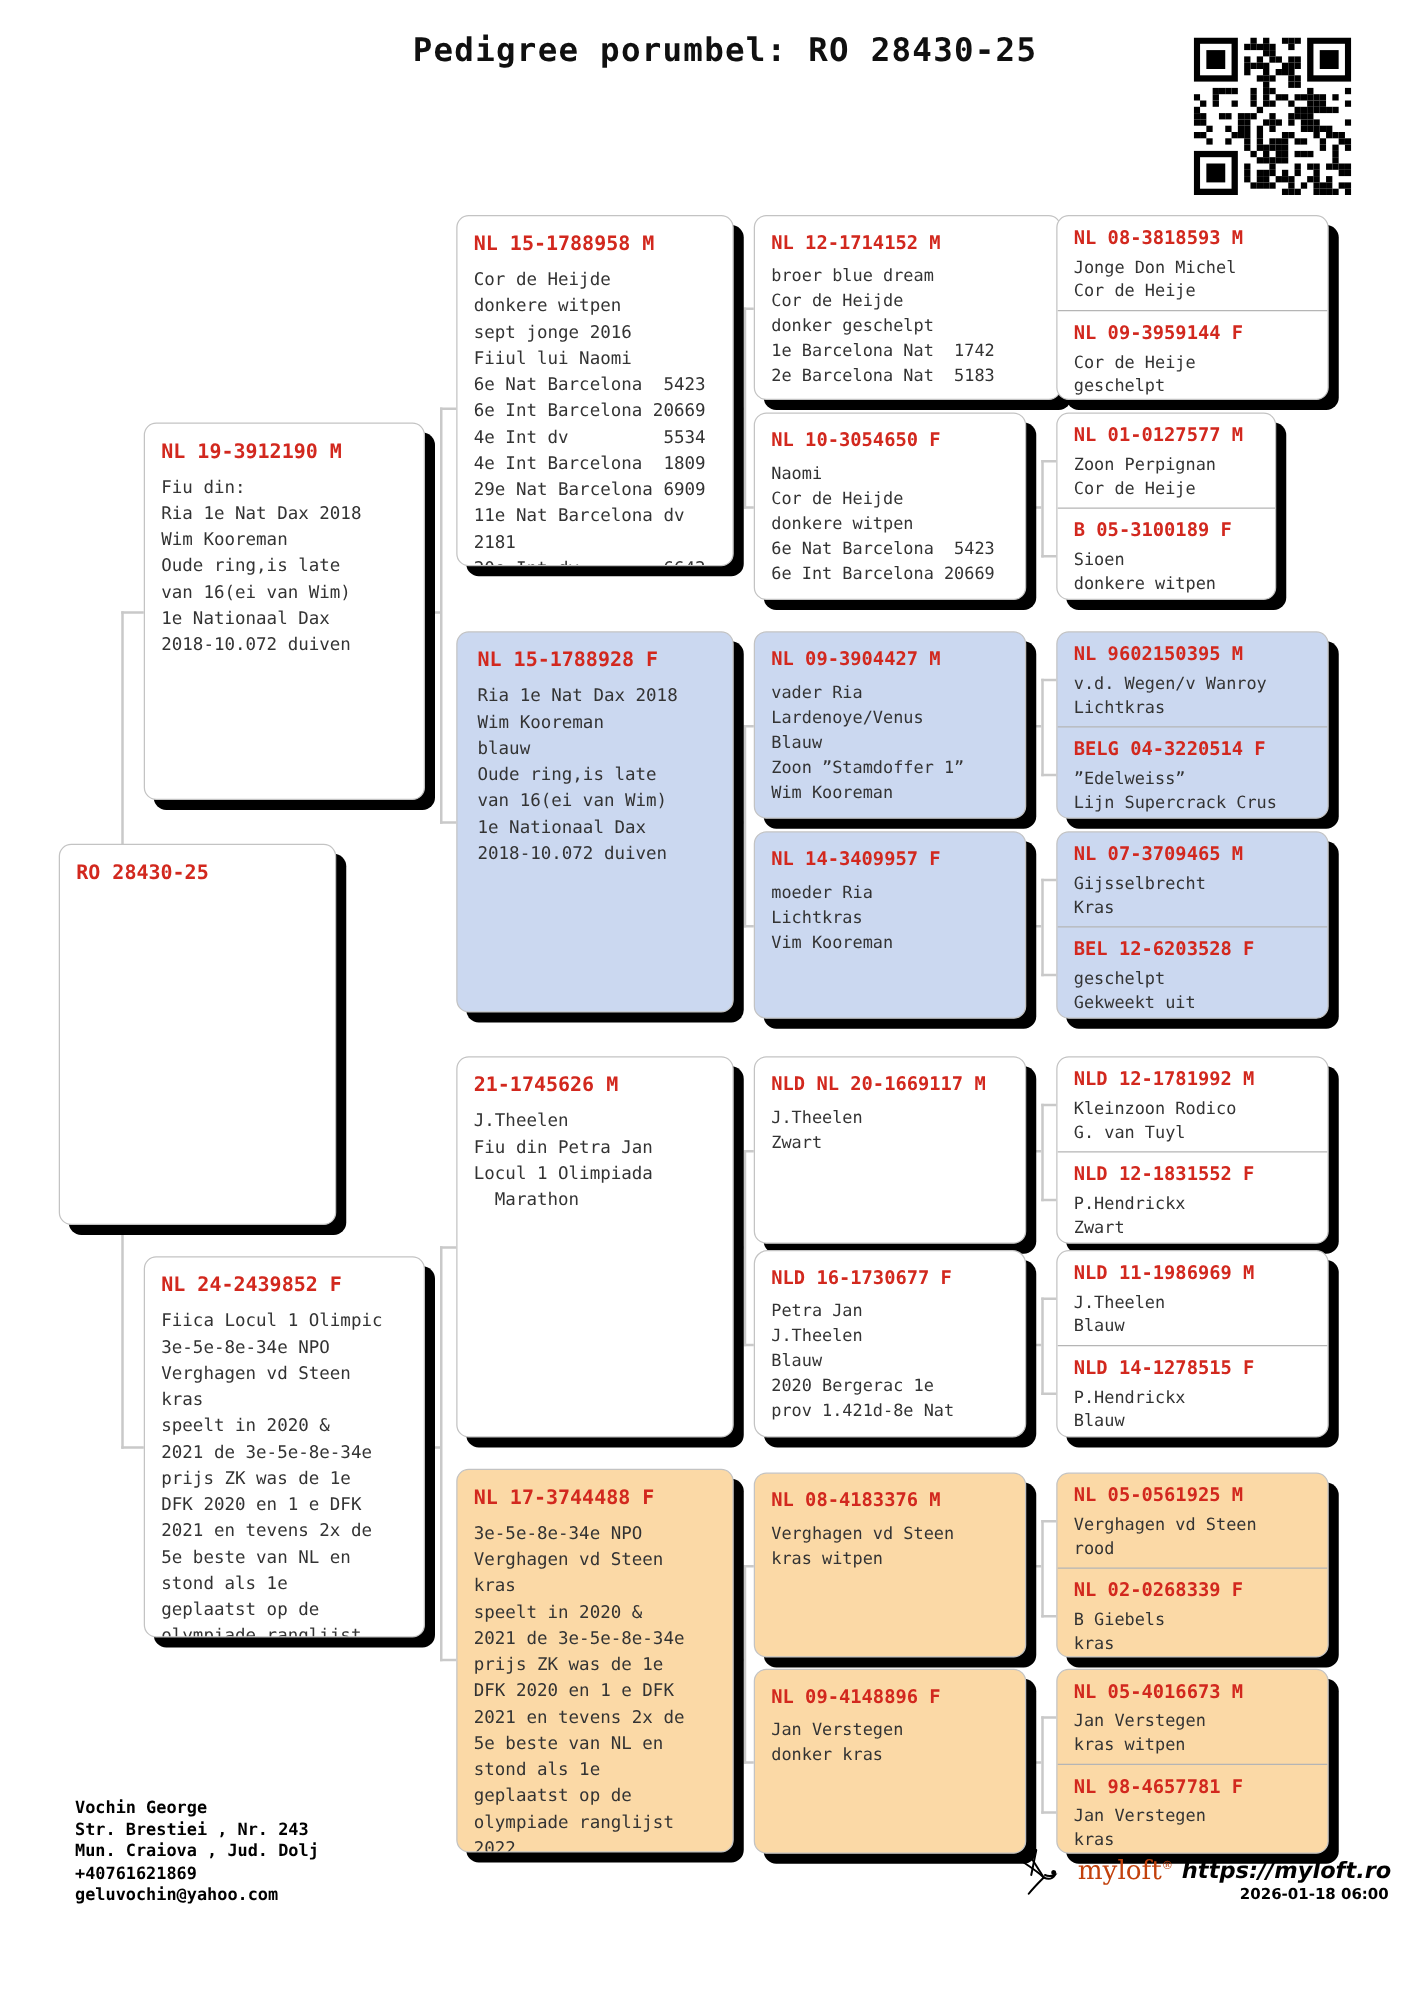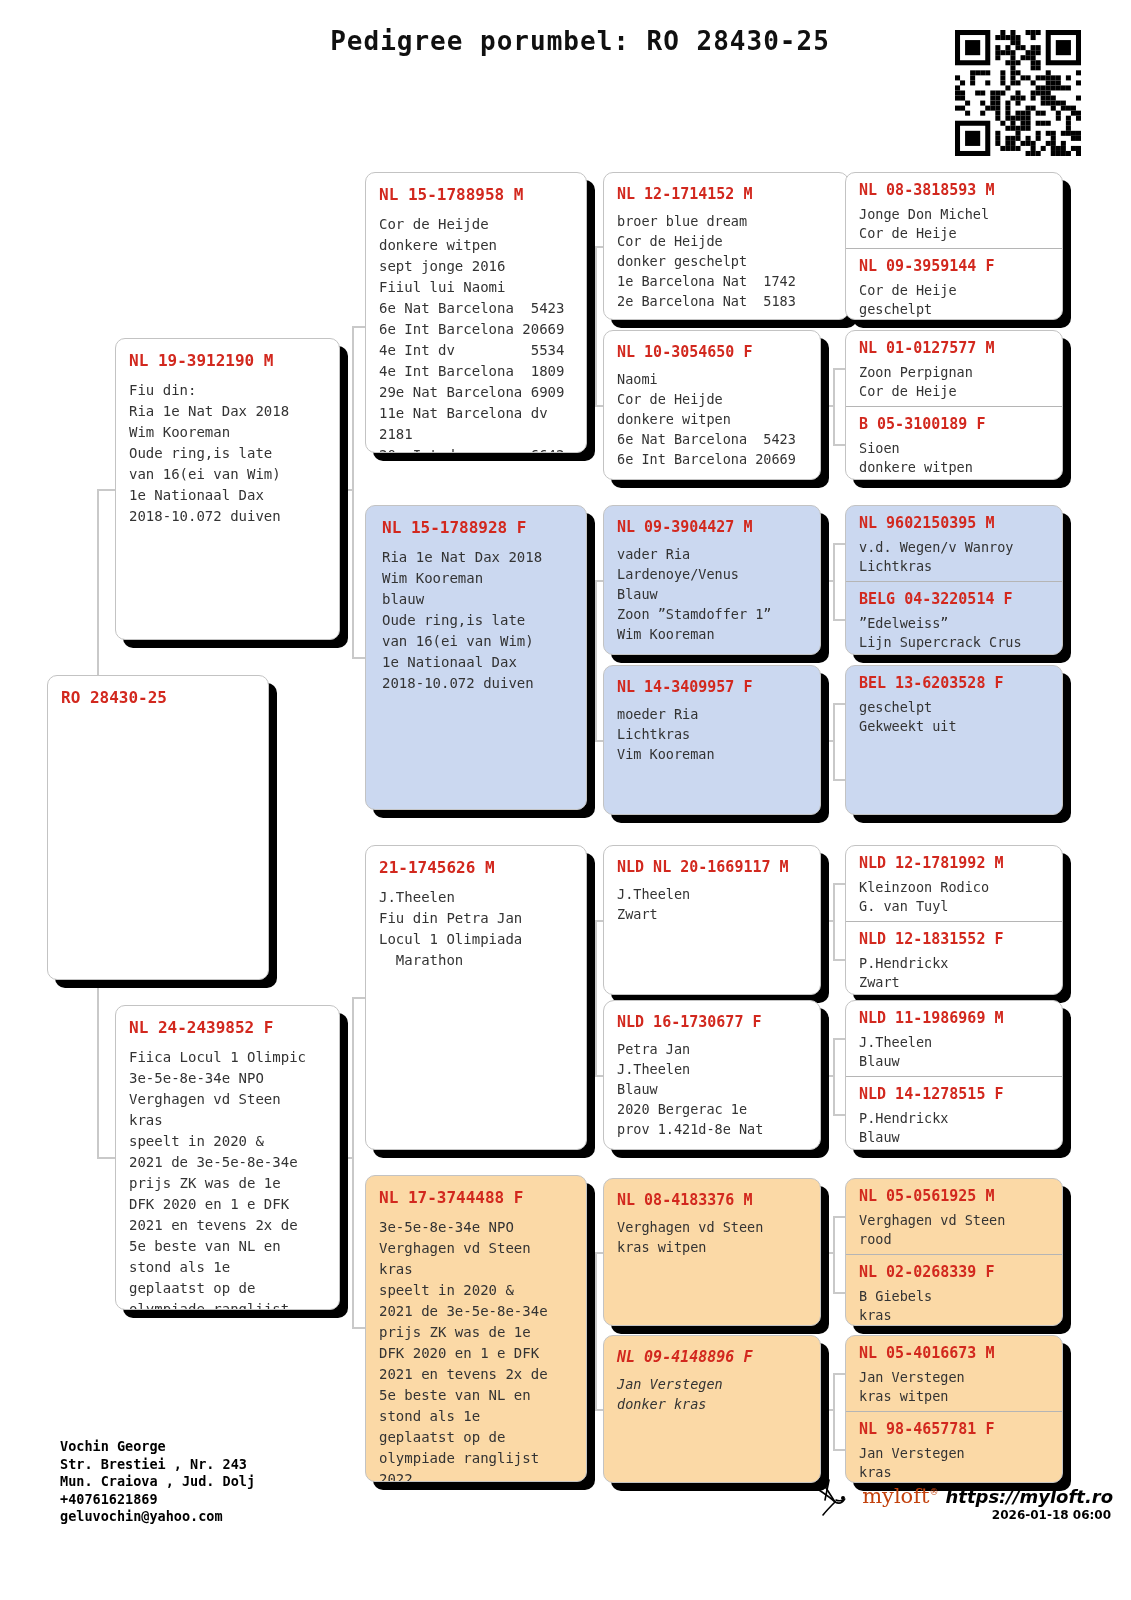--- a/index.html
+++ b/index.html
@@ -462,39 +462,39 @@
 J.Theelen
 Blauw
 2020 Bergerac 1e
 prov 1.421d-8e Nat</div>
 </div>
 <div class="box col3 orange" style="left:603px;top:1178px;width:218px;height:148px;">
   <div class="ring">NL 08-4183376 M</div>
   <div class="body-text">Verghagen vd Steen
 kras witpen</div>
 </div>
-<div class="box col3 orange" style="left:603px;top:1335px;width:218px;height:148px;font-style:italic;">
+<div class="box col3 orange" style="left:603px;top:1335px;width:218px;height:148px;">
   <div class="ring">NL 09-4148896 F</div>
   <div class="body-text">Jan Verstegen
 donker kras</div>
 </div>
 
 <div class="box pair white" style="left:845px;top:172px;width:218px;height:148px;">
   <div class="entry">
     <div class="ring">NL 08-3818593 M</div>
     <div class="body-text">Jonge Don Michel
 Cor de Heije</div>
   </div>
   <div class="entry">
     <div class="ring">NL 09-3959144 F</div>
     <div class="body-text">Cor de Heije
 geschelpt</div>
   </div>
 </div>
-<div class="box pair white" style="left:845px;top:330px;width:218px;height:150px;">
+<div class="box pair white" style="left:845px;top:330px;width:176px;height:150px;">
   <div class="entry">
     <div class="ring">NL 01-0127577 M</div>
     <div class="body-text">Zoon Perpignan
 Cor de Heije</div>
   </div>
   <div class="entry">
     <div class="ring">B 05-3100189 F</div>
     <div class="body-text">Sioen
 donkere witpen</div>
   </div>
@@ -506,21 +506,26 @@
 Lichtkras</div>
   </div>
   <div class="entry">
     <div class="ring">BELG 04-3220514 F</div>
     <div class="body-text">”Edelweiss”
 Lijn Supercrack Crus</div>
   </div>
 </div>
 <div class="box pair blue" style="left:845px;top:665px;width:218px;height:150px;">
   <div class="entry">
-    <div class="ring">BEL 13-6203528 F</div>
+    <div class="ring">NL 07-3709465 M</div>
+    <div class="body-text">Gijsselbrecht
+Kras</div>
+  </div>
+  <div class="entry">
+    <div class="ring">BEL 12-6203528 F</div>
     <div class="body-text">geschelpt
 Gekweekt uit</div>
   </div>
 </div>
 <div class="box pair white" style="left:845px;top:845px;width:218px;height:150px;">
   <div class="entry">
     <div class="ring">NLD 12-1781992 M</div>
     <div class="body-text">Kleinzoon Rodico
 G. van Tuyl</div>
   </div>

